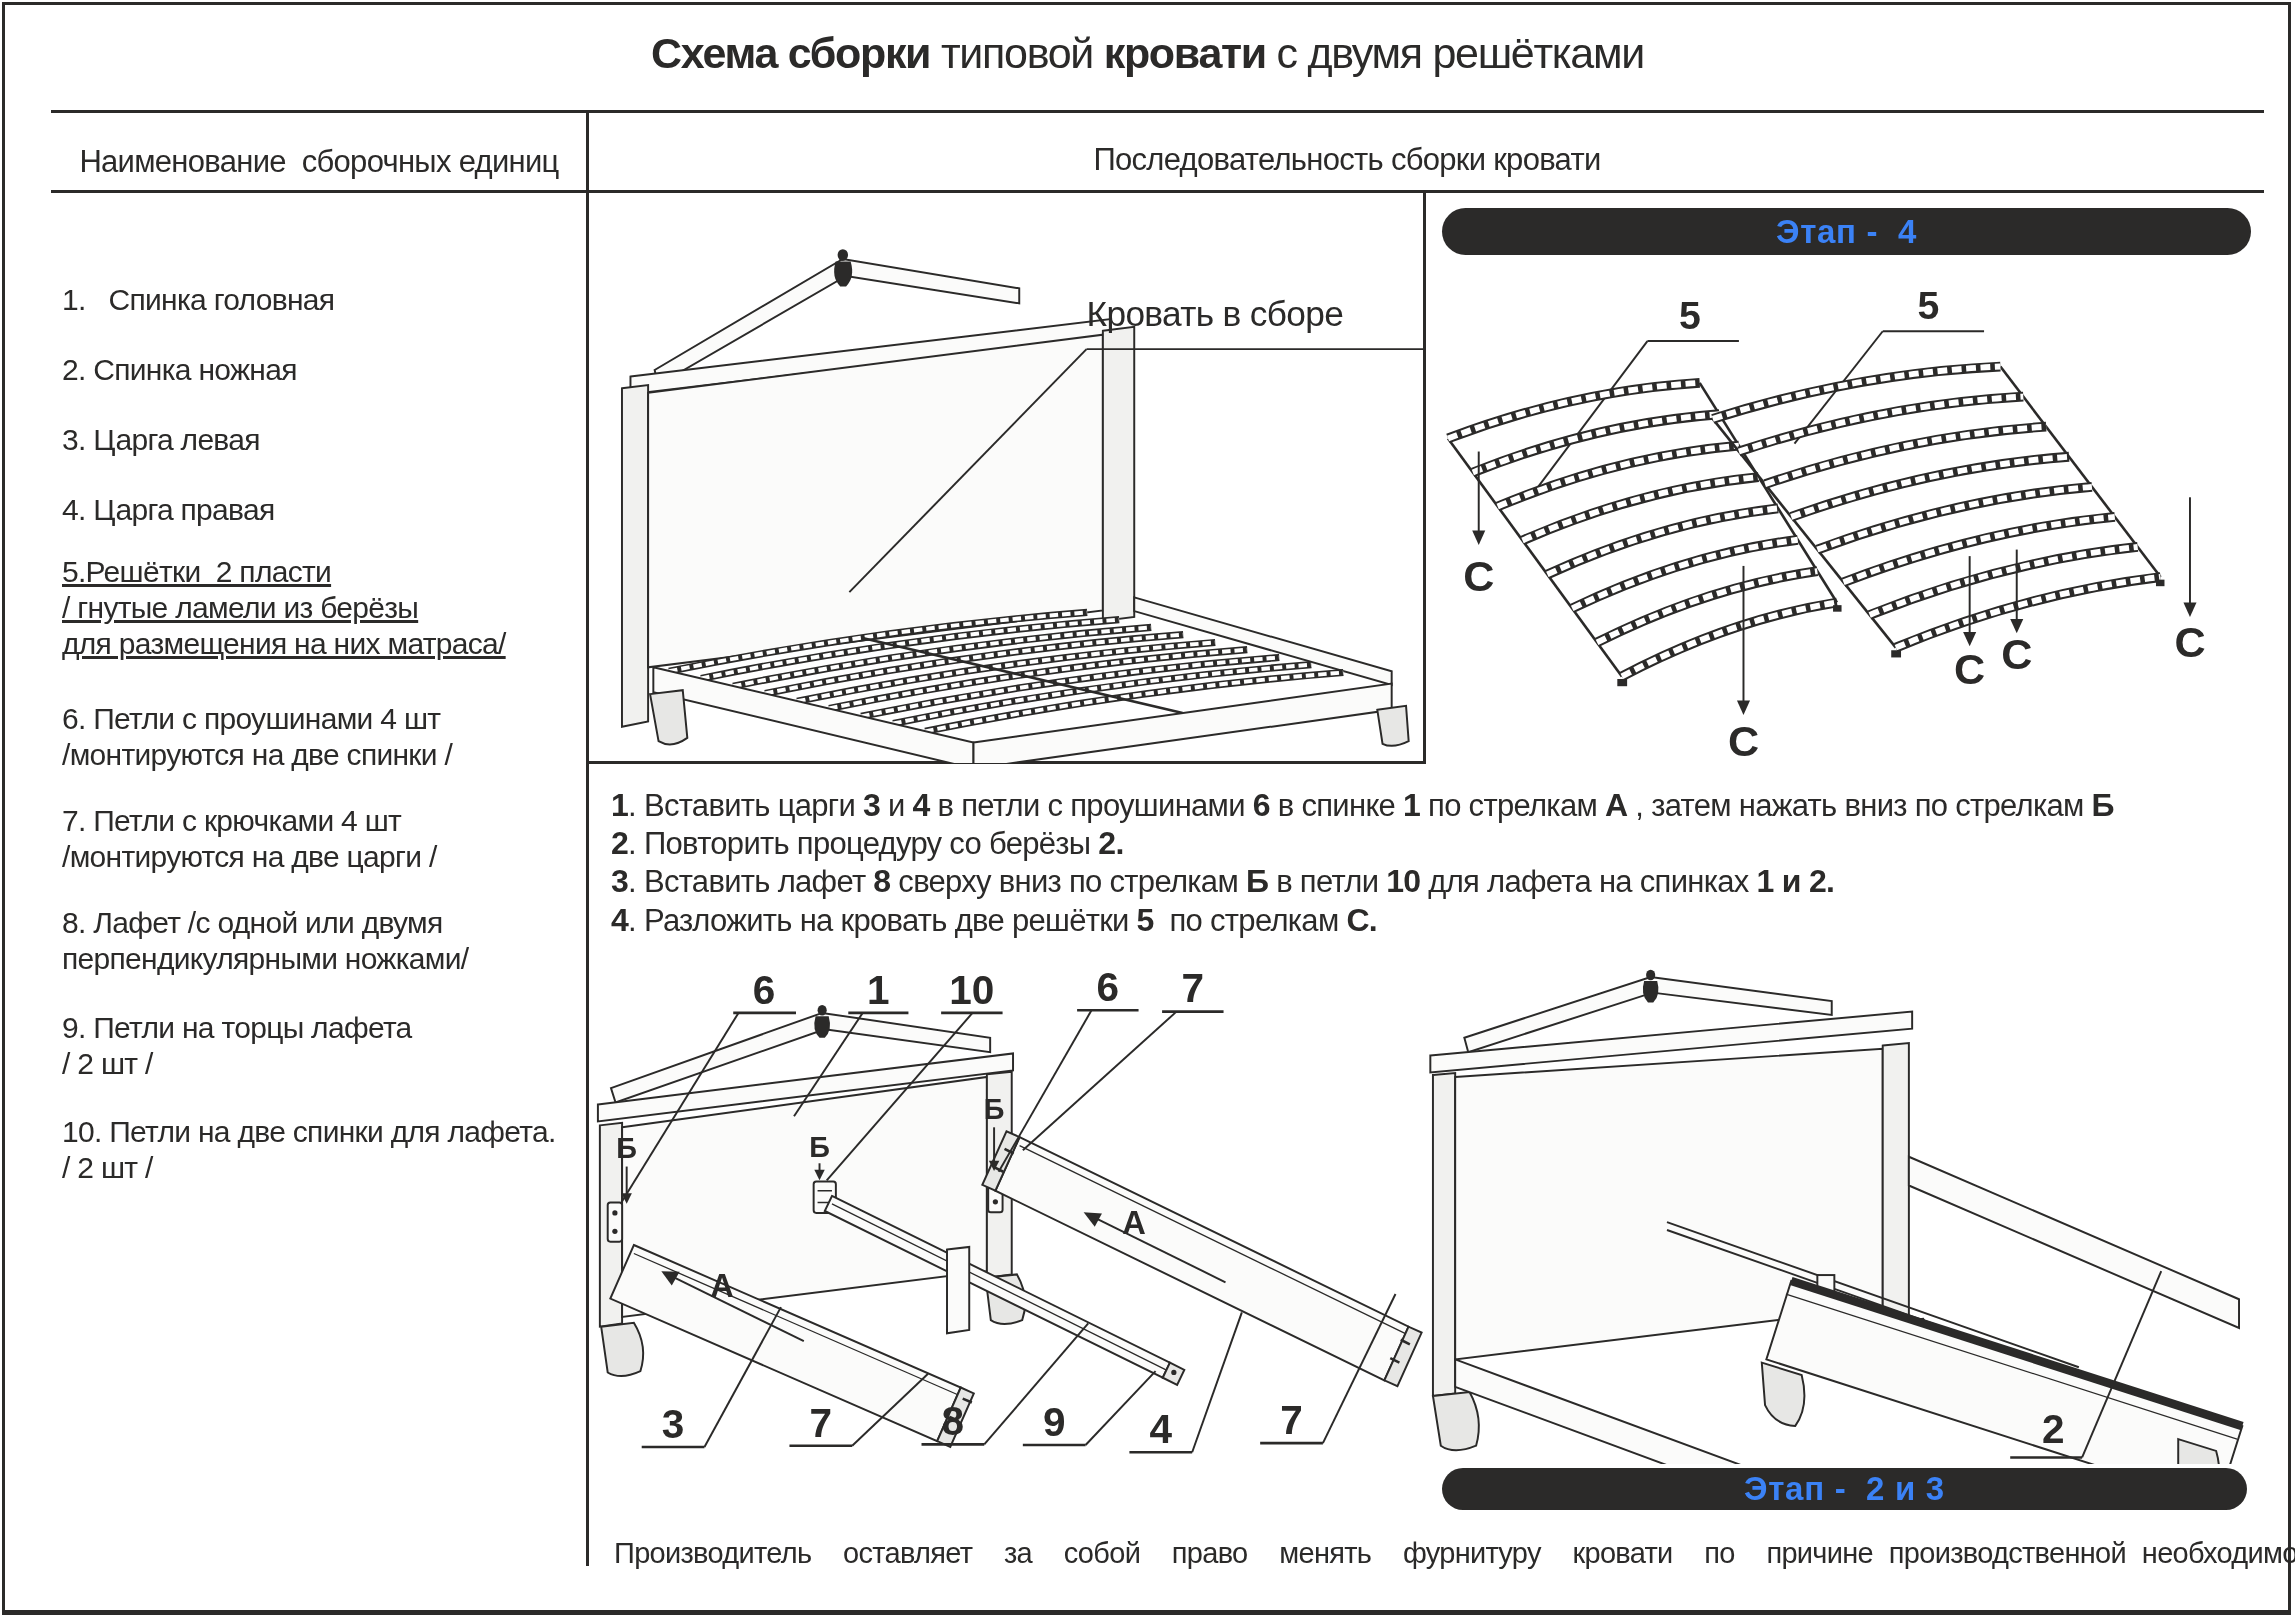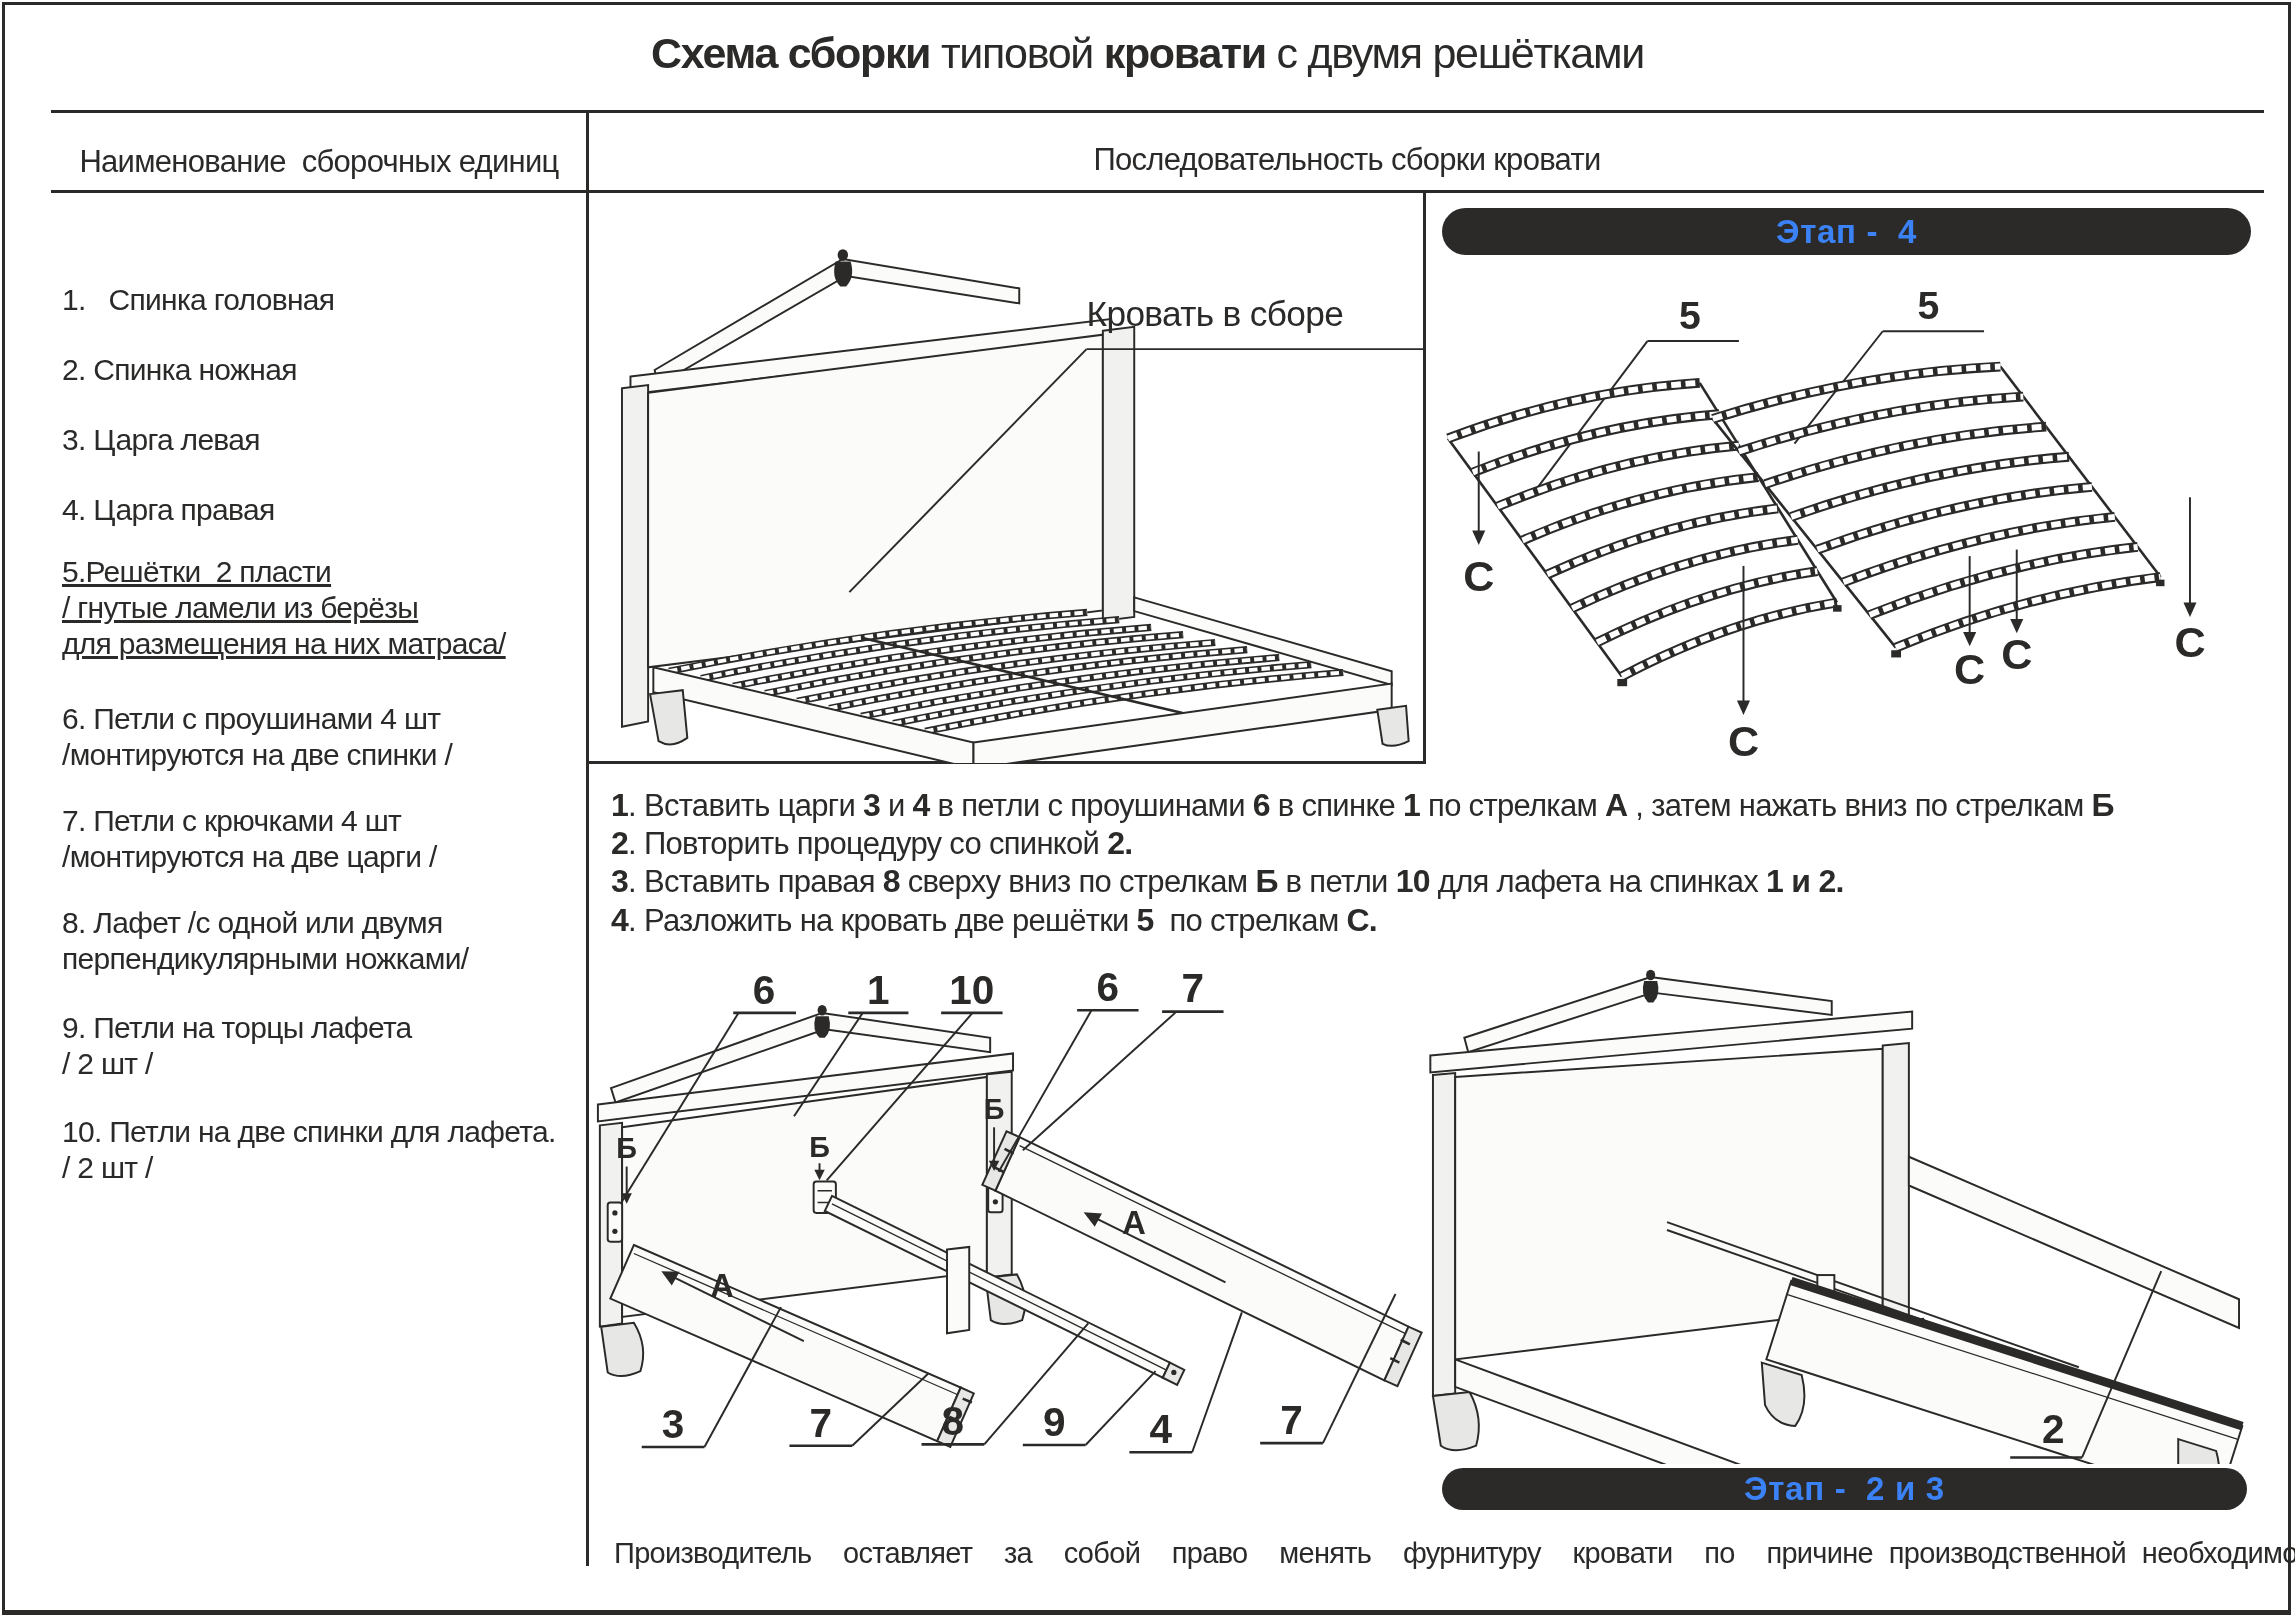--- a/index.html
+++ b/index.html
@@ -197,22 +197,22 @@
         <polygon class="inkfill" points="895,653 915,653 905,675"></polygon>
       <text class="letterC" x="905" y="730">С</text>
       <path class="ln" d="M1170,467 L1170,630"></path>
         <polygon class="inkfill" points="1160,628 1180,628 1170,650"></polygon>
       <text class="letterC" x="1170" y="712">С</text>
     </g>
   </svg>
 
   <div>
     <div class="ins" style="top:787px;"><span class="bseg">1</span><span>. Вставить царги </span><span class="bseg">3</span><span> и </span><span class="bseg">4</span><span> в петли с проушинами </span><span class="bseg">6</span><span> в спинке </span><span class="bseg">1</span><span> по стрелкам </span><span class="bseg">А</span><span> , затем нажать вниз по стрелкам </span><span class="bseg">Б</span></div>
-    <div class="ins" style="top:825px;"><span class="bseg">2</span><span>. Повторить процедуру со спинкой </span><span class="bseg">2.</span></div>
-    <div class="ins" style="top:863px;"><span class="bseg">3</span><span>. Вставить правая </span><span class="bseg">8</span><span> сверху вниз по стрелкам </span><span class="bseg">Б</span><span> в петли </span><span class="bseg">10</span><span> для лафета на спинках </span><span class="bseg">1 и 2.</span></div>
+    <div class="ins" style="top:825px;"><span class="bseg">2</span><span>. Повторить процедуру со берёзы </span><span class="bseg">2.</span></div>
+    <div class="ins" style="top:863px;"><span class="bseg">3</span><span>. Вставить лафет </span><span class="bseg">8</span><span> сверху вниз по стрелкам </span><span class="bseg">Б</span><span> в петли </span><span class="bseg">10</span><span> для лафета на спинках </span><span class="bseg">1 и 2.</span></div>
     <div class="ins" style="top:902px;"><span class="bseg">4</span><span>. Разложить на кровать две решётки </span><span class="bseg">5</span><span>  по стрелкам </span><span class="bseg">С.</span></div>
   </div>
 
   <svg style="left:588px;top:941px;" width="837" height="523" viewBox="0 0 1280 800">
 
     <path class="face" d="M35,225 L358,110 L615,148 L615,170 L362,135 L42,247 Z"></path>
     <g>
       <ellipse class="inkfill" cx="358" cy="106" rx="7" ry="8"></ellipse>
       <path class="inkfill" d="M348,115 q-6,21 6,33 l8,0 q12,-12 6,-33 z"></path>
     </g>

